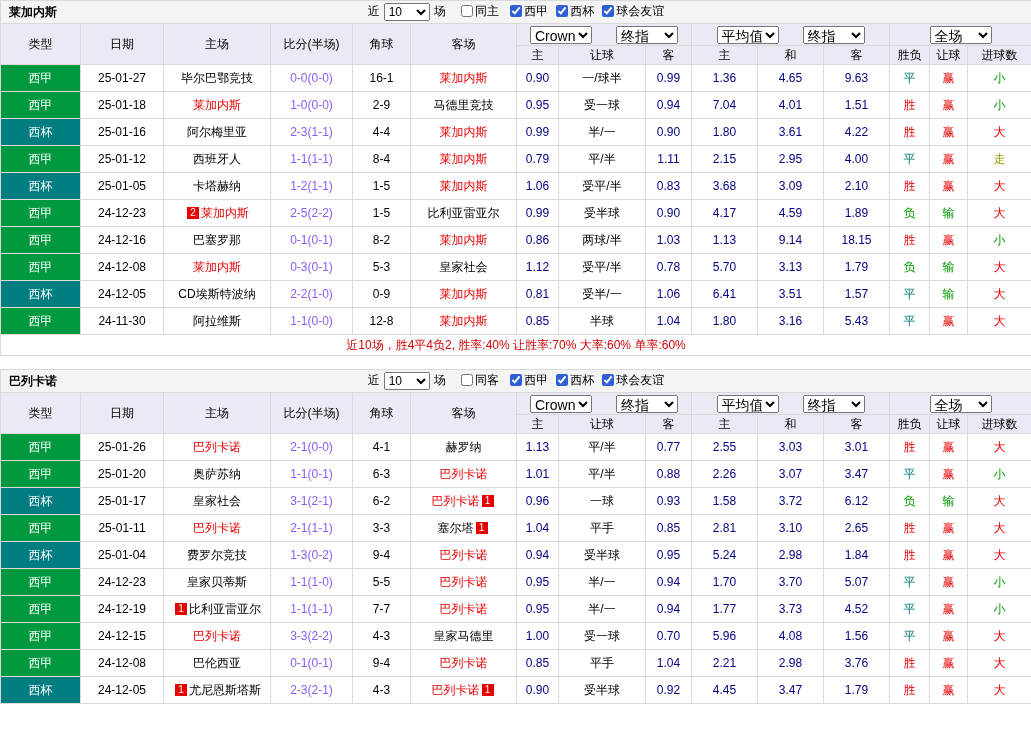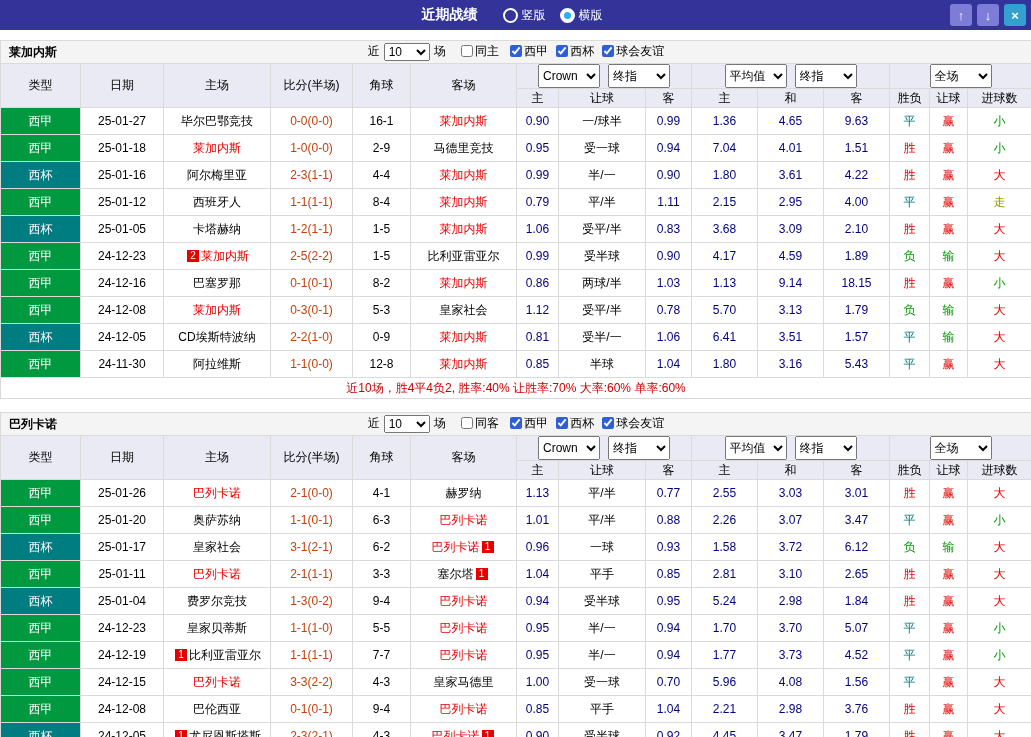--- a/index.html
+++ b/index.html
@@ -24,60 +24,38 @@
   .bar-cell{height:22px;background:#f4f4f4;position:relative}
   .team-name{position:absolute;left:8px;top:0;line-height:22px;font-weight:bold}
   .f-near{margin-right:4px}
   .f-games{margin:0 4px 0 4px}
   .f-count{width:46px;height:18px;font-size:12px;vertical-align:middle}
   input[type=checkbox]{width:12px;height:12px;accent-color:#2e5fd4;vertical-align:-2px;margin:0 1px 0 8px}
   .chk{cursor:pointer}
   .chk-label{margin-left:1px}
   .head-top td{height:21px;background:#eaeaf4}
   .head-sub td{height:18px;background:#eaeaf4}
-  .dd-cell select{width:62px;height:24px;font-size:12px;margin:0 4px;vertical-align:middle}
+  .dd-cell select{width:62px;height:18px;font-size:14px;margin:0 12px;vertical-align:middle}
   .data-row td{height:26px;background:#fff}
   .c-lg{color:#fff}
   .c-date{color:#000}
-  .c-score{color:#c2410c}
+  .c-score{color:#8b5cf6}
   .c-cor{color:#000}
   .c-odd{color:#000080}
   .c-line{color:#000}
   .tn{color:#000}
   .tn.focal{color:#e60000}
   .badge{display:inline-block;background:#e60000;color:#fff;font-size:10px;line-height:12px;min-width:10px;padding:0 1px;margin:0 2px;vertical-align:1px;text-align:center}
   .summary-cell{height:20px;color:#cc0000;background:#fff}
 </style>
 </head>
 <body>
 
 <div class="page">
 
-  <div class="titlebar">
-    <span class="tb-title">近期战绩</span>
-    <span class="radio-opt">
-      <span class="radio"></span>
-      <span>竖版</span>
-    </span>
-    <span class="radio-opt">
-      <span class="radio selected"></span>
-      <span>横版</span>
-    </span>
-    <span class="tb-buttons">
-      <span class="tb-btn btn-up">
-          <span>↑</span>
-        </span>
-      <span class="tb-btn btn-down">
-          <span>↓</span>
-        </span>
-      <span class="tb-btn btn-close">
-          <span>×</span>
-        </span>
-    </span>
-  </div>
 
   <div id="sections">
   <table class="sec-table">
     <colgroup>
       <col style="width:80px">
           <col style="width:83px">
           <col style="width:107px">
           <col style="width:82px">
           <col style="width:58px">
           <col style="width:106px">

